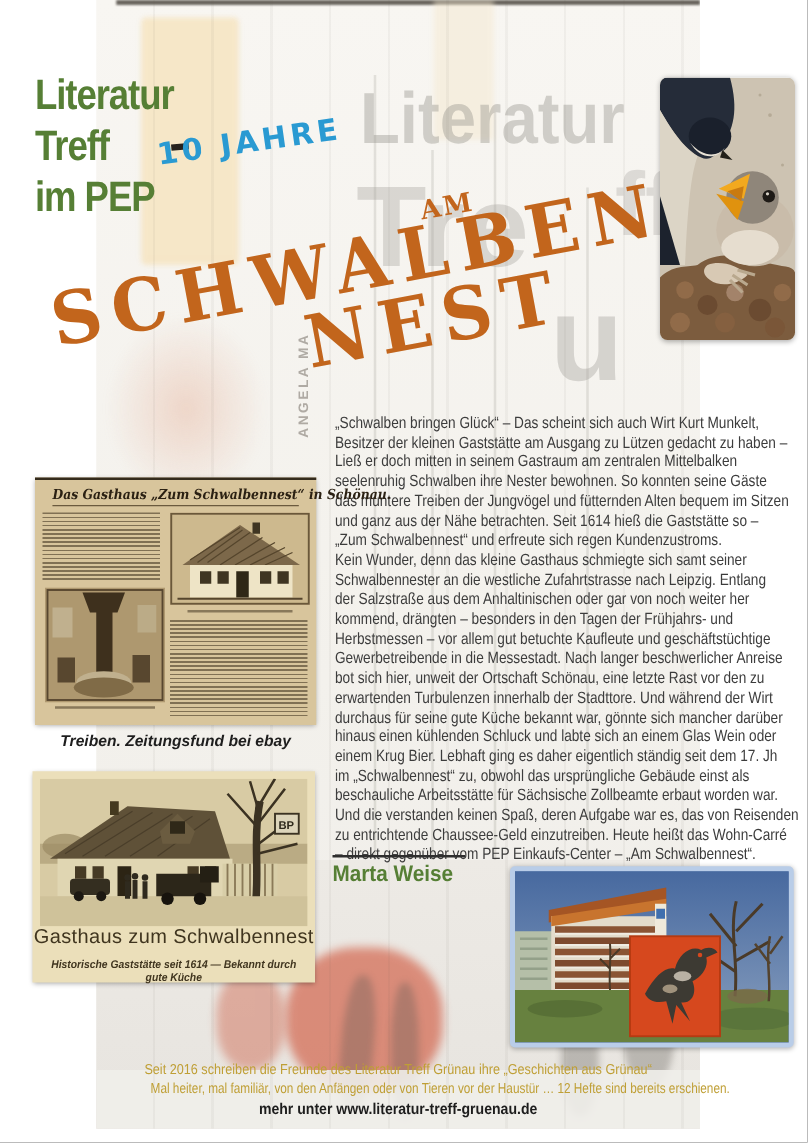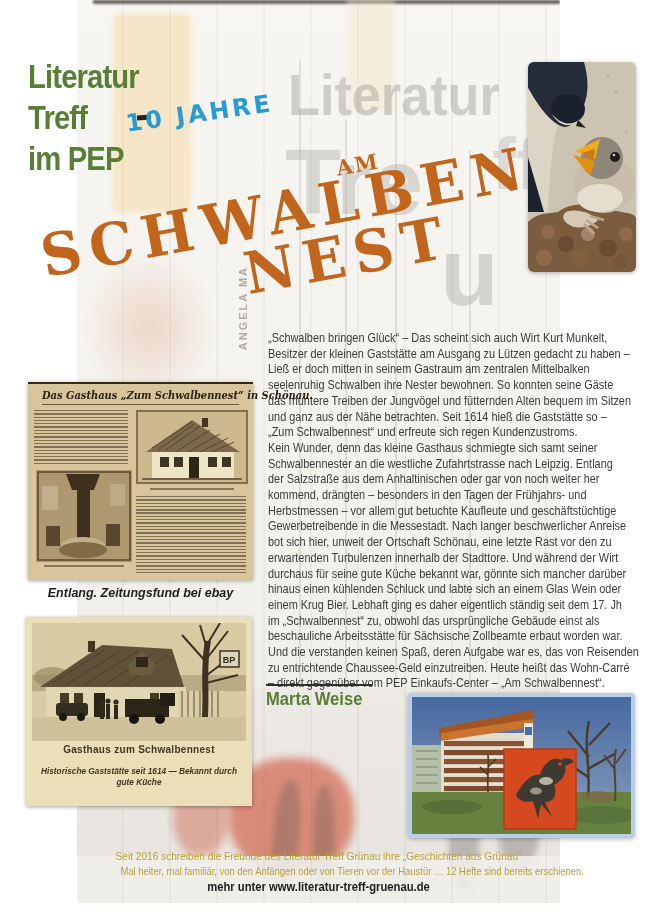--- a/index.html
+++ b/index.html
@@ -62,25 +62,25 @@
   .ebay-caption{left:28px;top:586px;width:225px;text-align:center;font-size:12.5px;font-weight:bold;
                 font-style:italic;color:#1e1e1e;}
   .article{left:268px;top:330px;width:452px;font-size:13px;line-height:15.7px;color:var(--body_text);
            transform:scaleX(.84);transform-origin:left top;}
   .article div{white-space:nowrap;}
   .sig-rule{left:266px;top:684px;width:106px;height:2px;background:#2e2e2e;}
   .author{left:266px;top:689px;font-size:18px;font-weight:bold;color:var(--green);
           transform:scaleX(.92);transform-origin:left top;}
 
   
-  .old-photo{left:26px;top:617px;width:226px;height:189px;background:#ebdfba;
+  .old-photo{left:26px;top:617px;width:226px;height:169px;background:#ebdfba;
              box-shadow:0 1px 4px rgba(0,0,0,.35);}
   .old-photo svg{position:absolute;left:6px;top:6px;}
   .old-cap{width:226px;text-align:center;color:#40351f;line-height:10.5px;}
-  .oc1{top:128px;font-size:10px;font-weight:bold;letter-spacing:.3px;}
+  .oc1{top:128px;font-size:16px;font-weight:normal;letter-spacing:.3px;}
   .oc2{top:139px;font-size:9.5px;font-weight:bold;}
   .oc3{top:149px;font-size:9px;font-weight:bold;font-style:italic;transform:scaleX(.92);transform-origin:center top;}
 
   
   .footer-line{left:77px;width:483px;text-align:center;white-space:nowrap;}
   .f1{top:850px;font-size:11.5px;color:var(--gold);transform:scaleX(.88);transform-origin:center top;}
   .f2{top:865px;font-size:11.5px;color:var(--gold);transform:scaleX(.82);transform-origin:center top;}
   .f3{top:880px;font-size:12.5px;font-weight:bold;color:#1d1d1d;transform:scaleX(.9);transform-origin:center top;}
 </style>
 </head>
@@ -220,21 +220,21 @@
       <rect x="38" y="47" width="9" height="10" fill="#3f3522"></rect>
       <rect x="72" y="47" width="9" height="10" fill="#3f3522"></rect>
       <rect x="86" y="47" width="9" height="10" fill="#3f3522"></rect>
       <rect x="53" y="47" width="10" height="21" fill="#2f2716"></rect>
       <rect x="66" y="8" width="6" height="9" fill="#3f3522"></rect>
       <line x1="6" y1="69" x2="106" y2="69" stroke="#55452c" stroke-width="1.5"></line>
     </svg>
     <div class="abs clip-capline" style="left:122px;top:104px;width:84px;"></div>
     <div class="abs clip-textcol" style="left:108px;top:112px;width:110px;height:78px;"></div>
   </div>
-  <div class="abs ebay-caption">Entlang. Zeitungsfund bei ebay</div>
+  <div class="abs ebay-caption">Treiben. Zeitungsfund bei ebay</div>
 
   <div class="abs old-photo">
     <svg width="214" height="118" viewBox="0 0 214 118">
       <rect width="214" height="118" fill="#d8cba4"></rect>
       <rect x="0" y="52" width="214" height="16" fill="#b3a27c" opacity=".8"></rect>
       <ellipse cx="20" cy="54" rx="18" ry="10" fill="#9b8a64" opacity=".7"></ellipse>
       <polygon points="8,64 70,22 140,26 152,64" fill="#5f5138"></polygon>
       <path d="M20,60 L74,26 M34,62 L90,27 M52,62 L106,28 M72,62 L122,30 M94,62 L136,32" stroke="#4a3e2a" stroke-width="1" fill="none"></path>
       <polygon points="96,42 110,28 124,42 120,52 98,52" fill="#6b5c40"></polygon>
       <rect x="104" y="34" width="12" height="10" fill="#2f2818"></rect>

